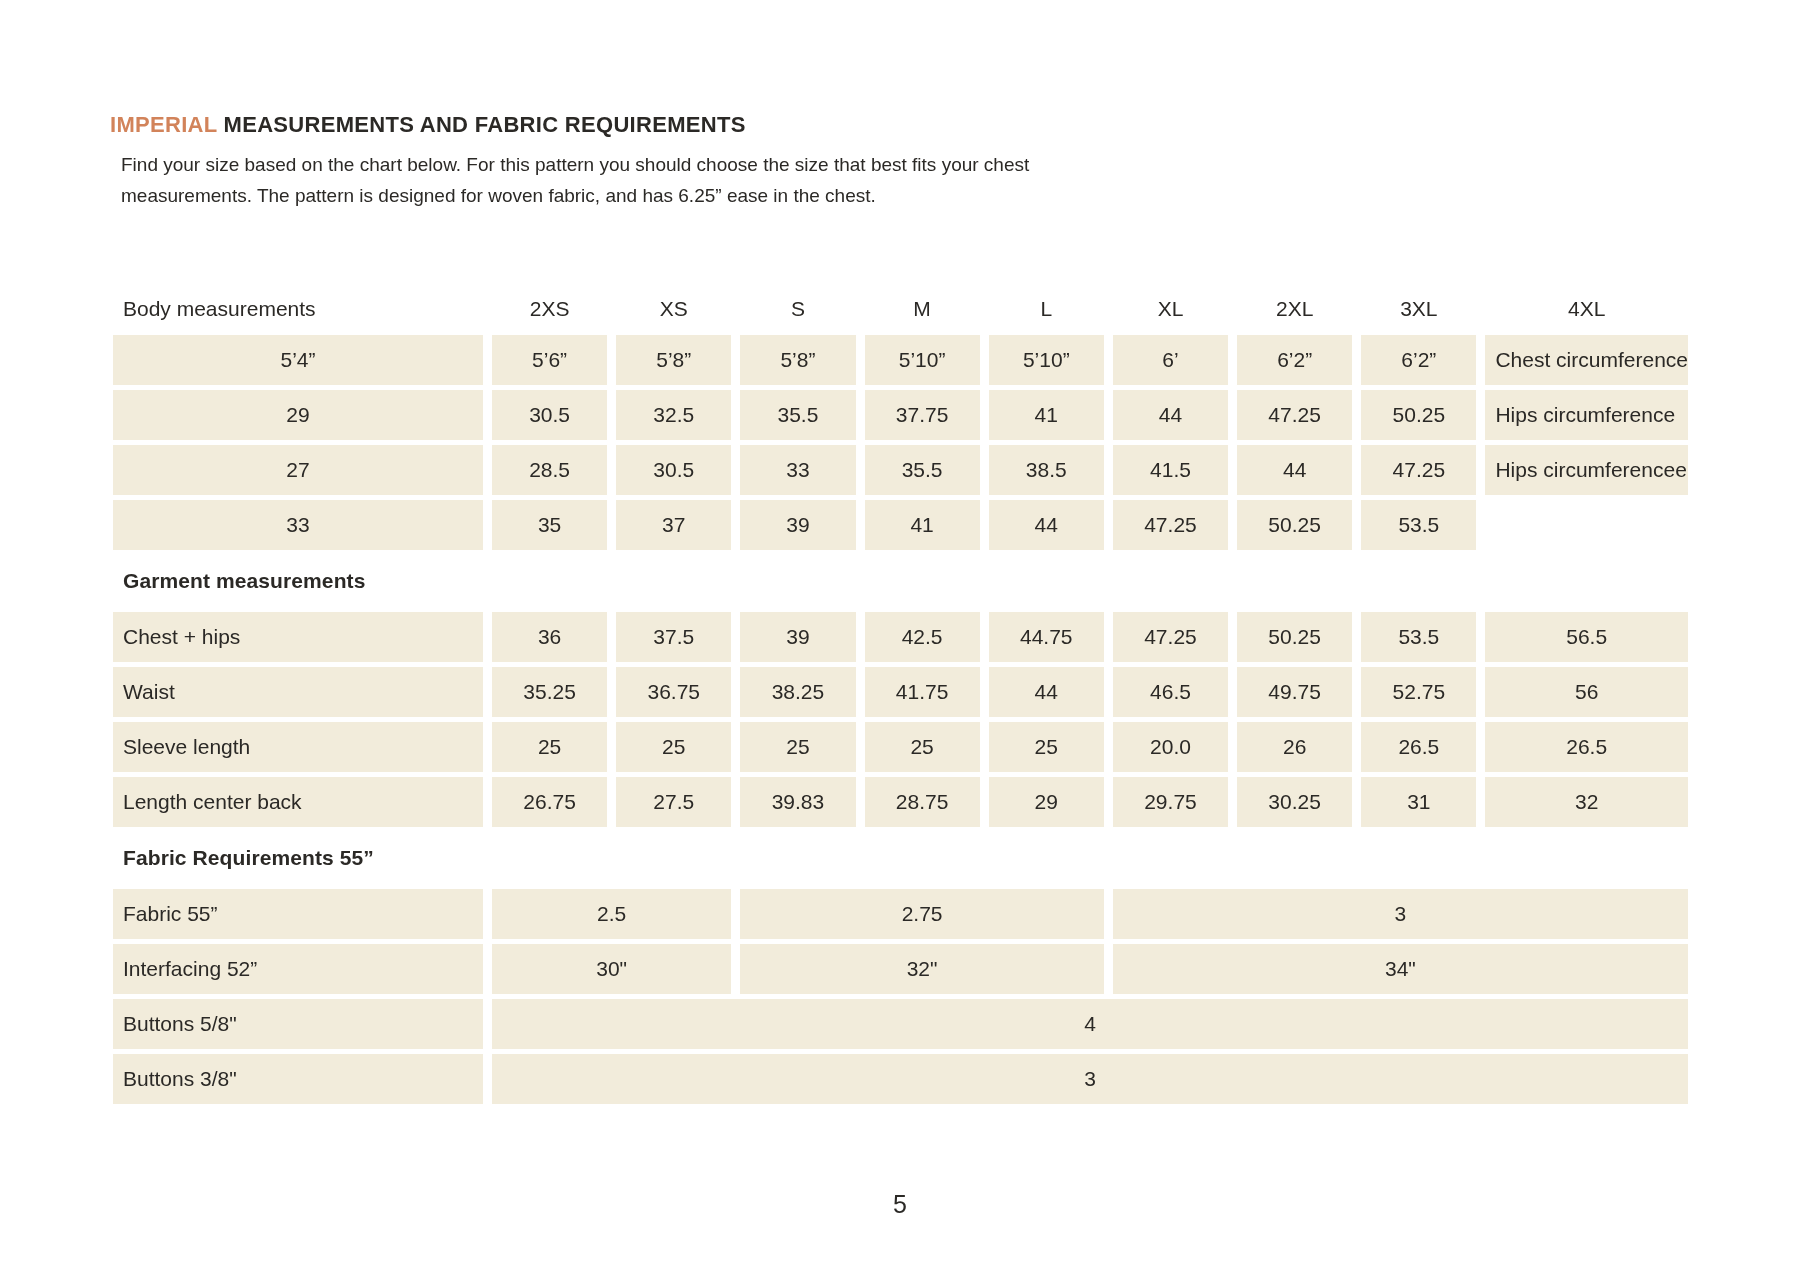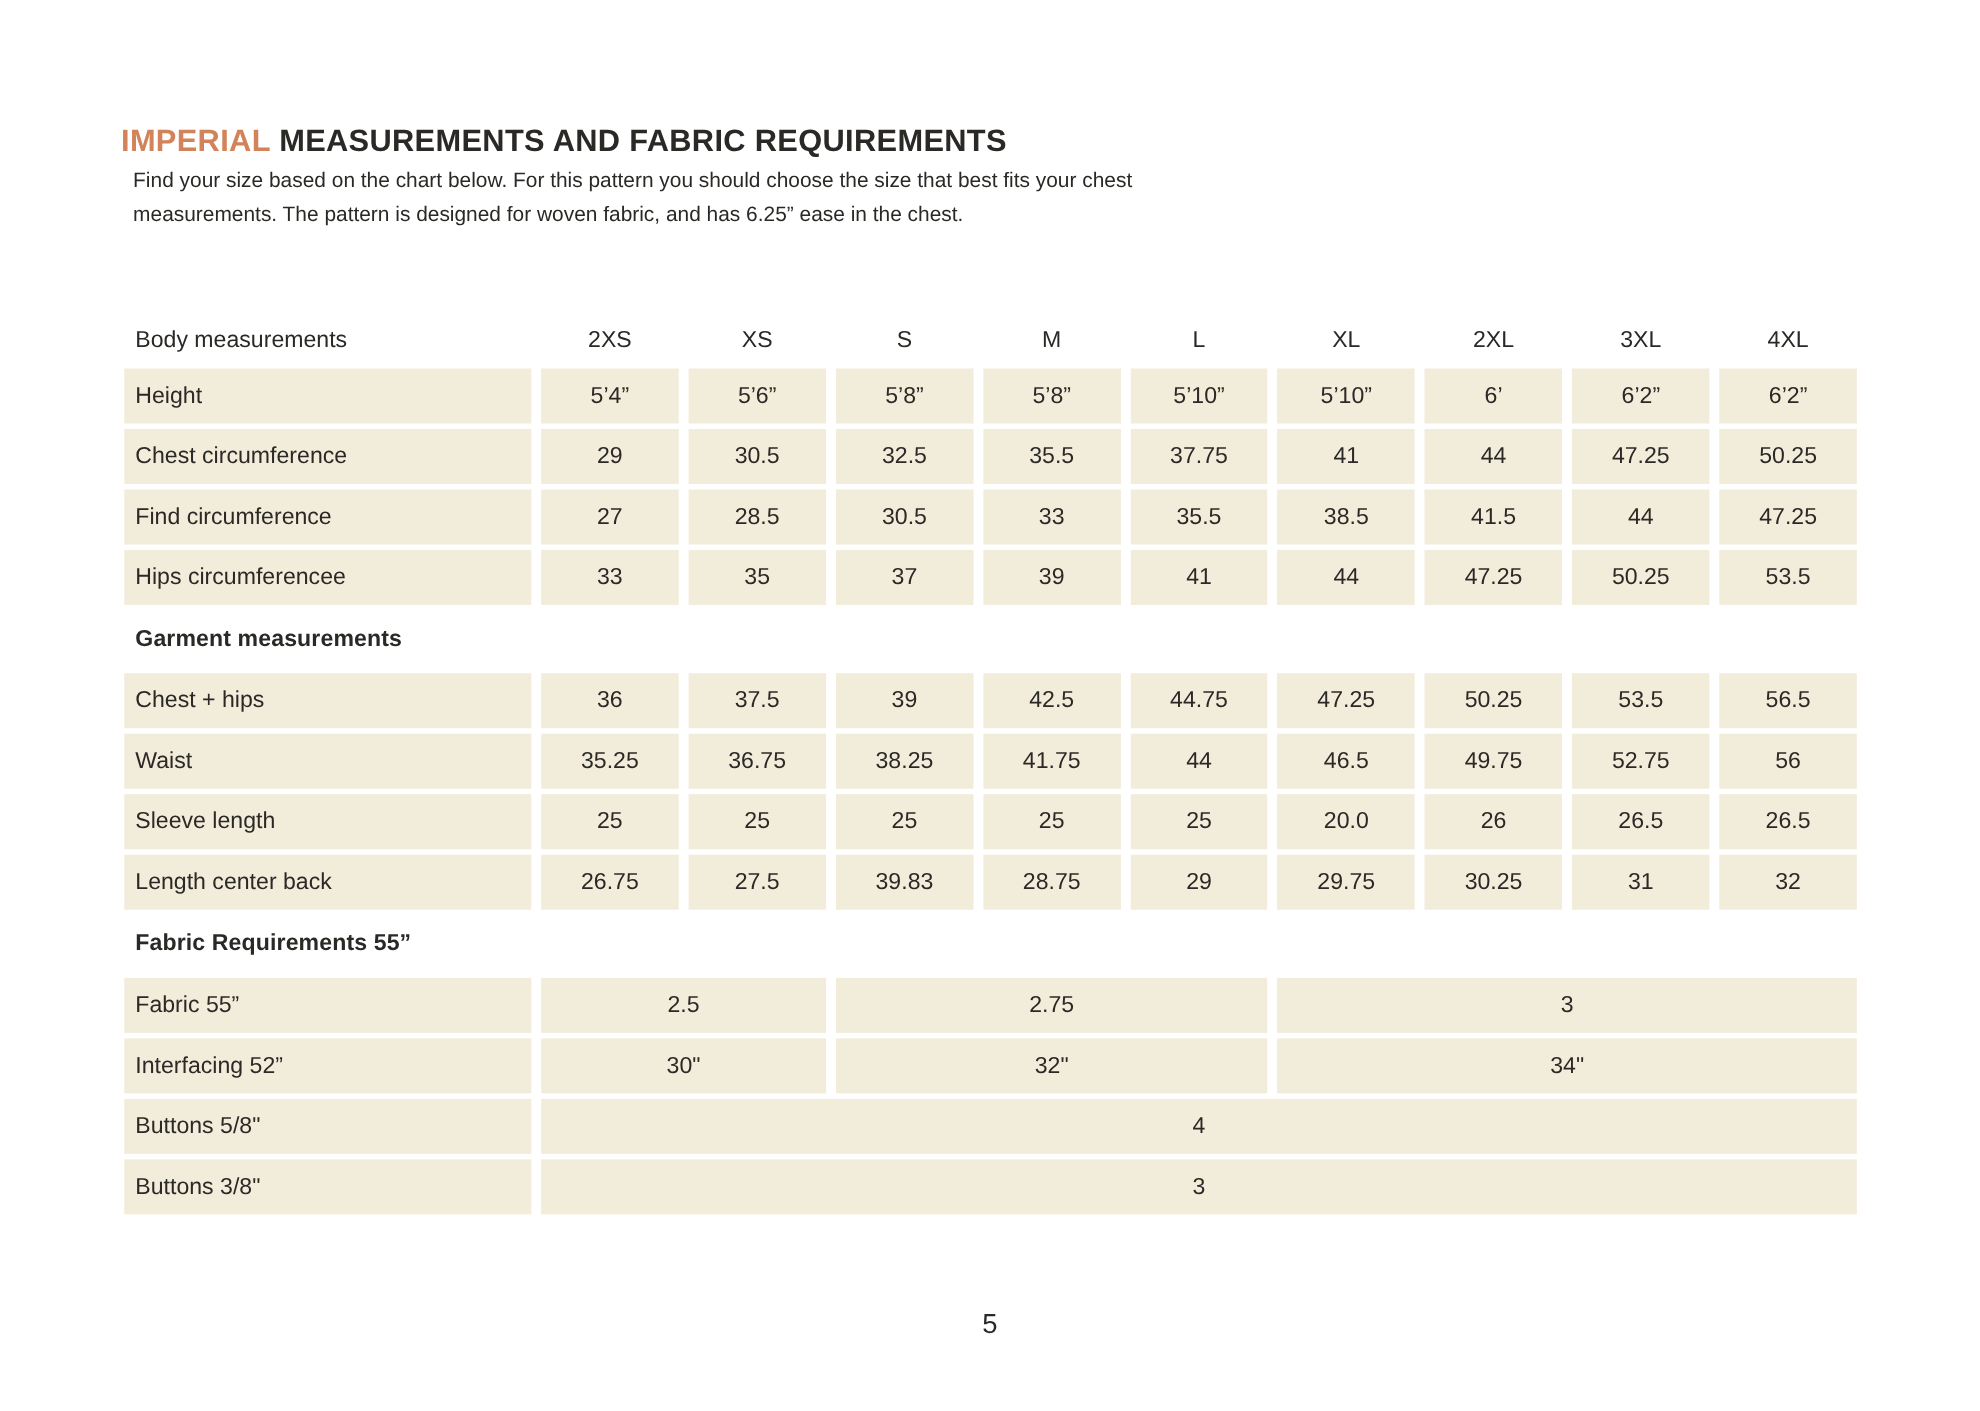--- a/index.html
+++ b/index.html
@@ -12,21 +12,21 @@
     width:1800px;height:1283px;
     font-family:"Liberation Sans", sans-serif;
     color:var(--ink);
     position:relative;
     overflow:hidden;
   }
   .page{position:absolute;inset:0;background:#ffffff;}
 
   .title{
     position:absolute;left:110px;top:112px;margin:0;
-    font-size:28px;font-weight:700;letter-spacing:0.3px;
+    font-size:22px;font-weight:700;letter-spacing:0.3px;
     white-space:nowrap;
   }
   .title .accent{color:var(--accent);}
 
   .intro{
     position:absolute;left:121px;top:149px;
     font-size:19px;line-height:31px;font-weight:400;
   }
 
   .size-table{
@@ -74,41 +74,40 @@
       <div class="th th-label">Body measurements</div>
       <div class="th">2XS</div>
       <div class="th">XS</div>
       <div class="th">S</div>
       <div class="th">M</div>
       <div class="th">L</div>
       <div class="th">XL</div>
       <div class="th">2XL</div>
       <div class="th">3XL</div>
       <div class="th">4XL</div>
-      <div class="cell row-label">Height</div>
       <div class="cell">5’4”</div>
       <div class="cell">5’6”</div>
       <div class="cell">5’8”</div>
       <div class="cell">5’8”</div>
       <div class="cell">5’10”</div>
       <div class="cell">5’10”</div>
       <div class="cell">6’</div>
       <div class="cell">6’2”</div>
       <div class="cell">6’2”</div>
       <div class="cell row-label">Chest circumference</div>
       <div class="cell">29</div>
       <div class="cell">30.5</div>
       <div class="cell">32.5</div>
       <div class="cell">35.5</div>
       <div class="cell">37.75</div>
       <div class="cell">41</div>
       <div class="cell">44</div>
       <div class="cell">47.25</div>
       <div class="cell">50.25</div>
-      <div class="cell row-label">Find circumference</div>
+      <div class="cell row-label">Hips circumference</div>
       <div class="cell">27</div>
       <div class="cell">28.5</div>
       <div class="cell">30.5</div>
       <div class="cell">33</div>
       <div class="cell">35.5</div>
       <div class="cell">38.5</div>
       <div class="cell">41.5</div>
       <div class="cell">44</div>
       <div class="cell">47.25</div>
       <div class="cell row-label">Hips circumferencee</div>

